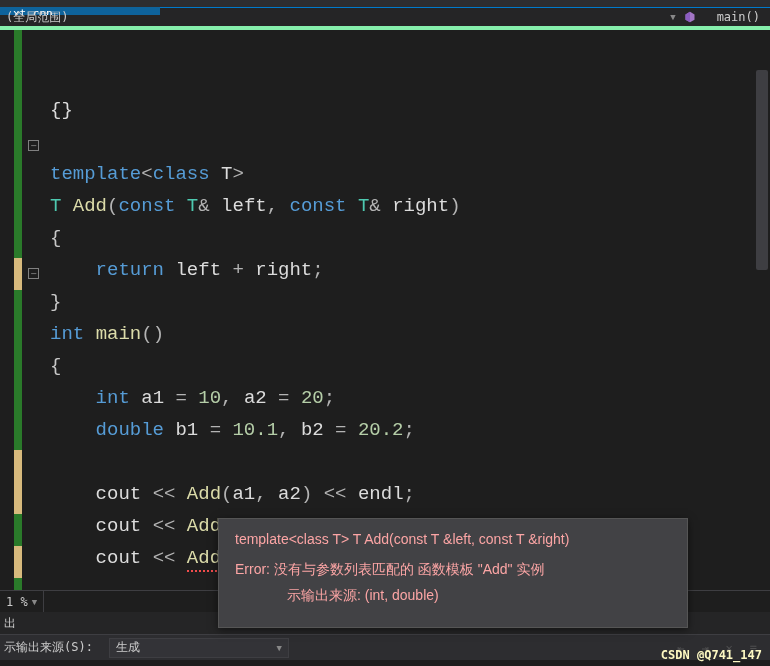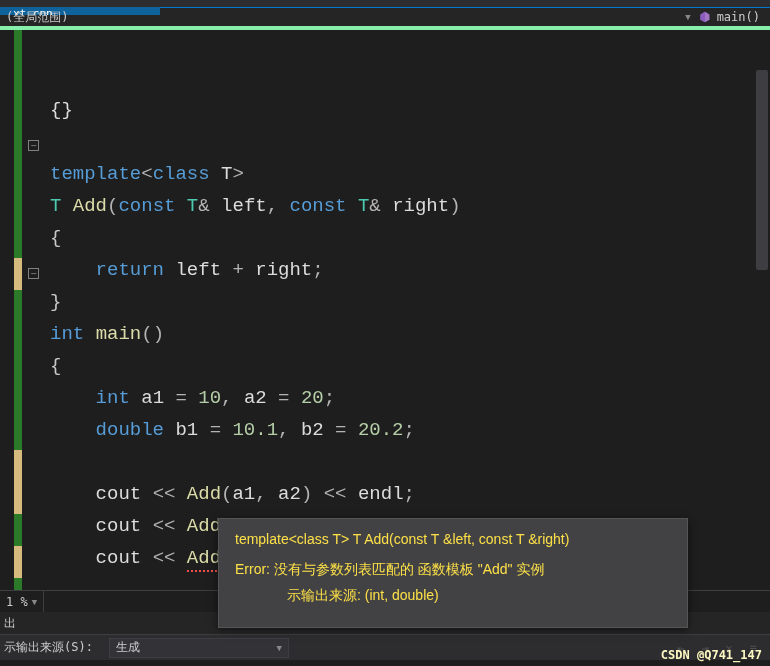--- a/index.html
+++ b/index.html
@@ -36,21 +36,21 @@
       font-size: 12px;
     }
     .scope-left {
       flex: 1;
       padding-left: 6px;
     }
     .scope-right {
       display: flex;
       align-items: center;
       padding-right: 10px;
-      gap: 6px;
+      gap: 21px;
     }
     .dropdown-arrow {
       color: #888;
       font-size: 9px;
       padding: 0 8px;
     }
     .cube-icon {
       width: 12px; height: 12px;
       display: inline-block;
       position: relative;
@@ -125,21 +125,21 @@
       background: #3a3a3a;
       z-index: -1;
     }
     .tooltip {
       position: absolute;
       left: 218px;
       top: 518px;
       width: 470px;
       background: #424245;
       border: 1px solid #555;
-      color: #fde047;
+      color: #fca5a5;
       font-size: 14px;
       padding: 12px 16px 14px 16px;
       z-index: 10;
       font-family: "Microsoft YaHei", sans-serif;
       box-shadow: 0 2px 8px rgba(0,0,0,0.5);
     }
     .tooltip-line { margin-bottom: 8px; }
     .tooltip-indent { padding-left: 52px; }
     .bottom-status {
       position: absolute;

